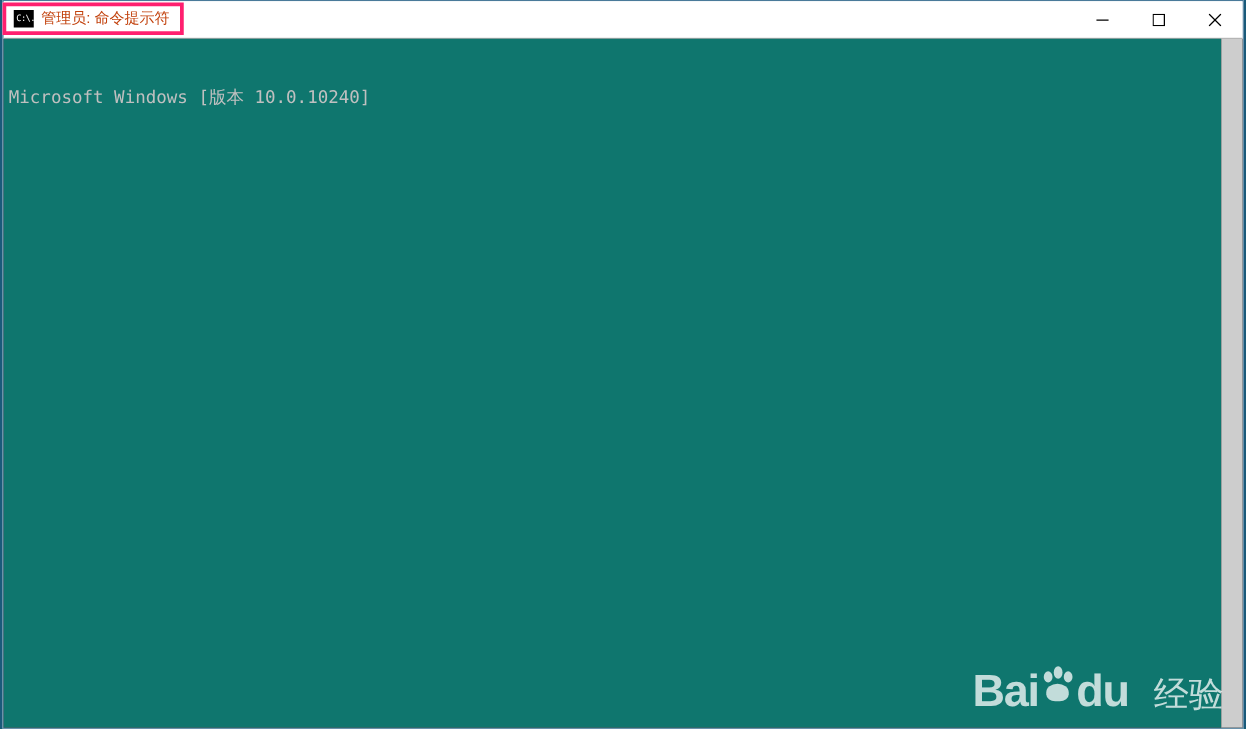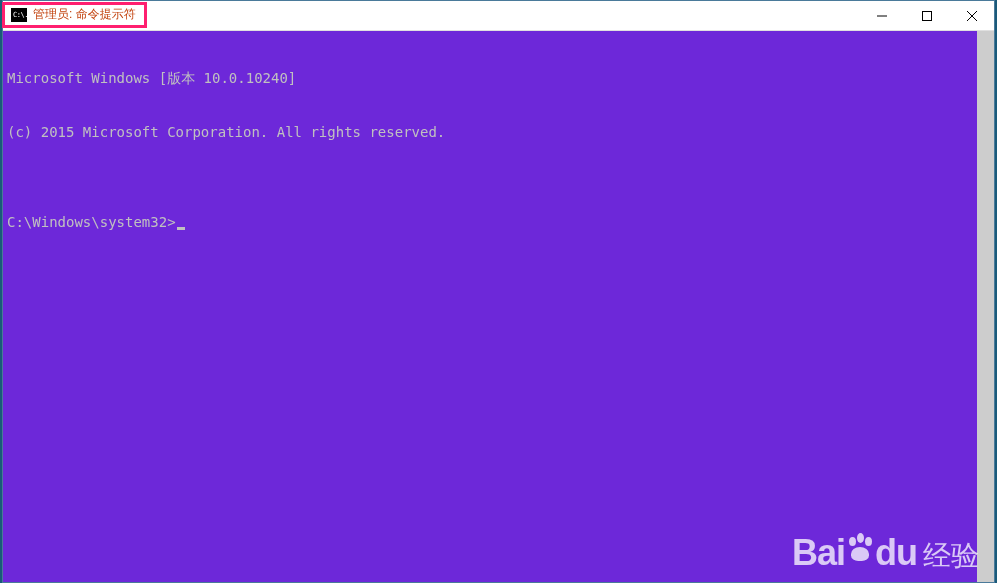--- a/index.html
+++ b/index.html
@@ -84,21 +84,21 @@
       height: 10px;
     }
     .terminal-wrap {
       flex: 1;
       display: flex;
       background: #000;
       position: relative;
     }
     .terminal {
       flex: 1;
-      background: #6d28d9;
+      background: #0f766e;
       color: #c0c0c0;
       font-family: "NSimSun", "SimSun", Consolas, monospace;
       font-size: 14px;
       line-height: 18px;
       padding: 2px 4px;
       white-space: pre;
       overflow: hidden;
     }
     .terminal-line {
       display: block;
@@ -127,21 +127,21 @@
       right: 18px;
       bottom: 8px;
       text-align: right;
       color: rgba(255,255,255,0.75);
       pointer-events: none;
     }
     .wm-logo {
       display: flex;
       align-items: baseline;
       justify-content: flex-end;
-      gap: 6px;
+      gap: 20px;
     }
     .wm-baidu {
       font-size: 36px;
       font-weight: bold;
       font-family: Arial, sans-serif;
       letter-spacing: -1px;
     }
     .wm-paw {
       position: relative;
       width: 30px;
@@ -192,23 +192,21 @@
         <svg viewBox="0 0 10 10">
             <line x1="0" y1="0" x2="10" y2="10" stroke="currentColor" stroke-width="1"></line>
             <line x1="10" y1="0" x2="0" y2="10" stroke="currentColor" stroke-width="1"></line>
           </svg>
       </div>
     </div>
   </div>
   <div class="terminal-wrap">
     <div class="terminal">
       <span class="terminal-line">Microsoft Windows [版本 10.0.10240]</span>
-      <span class="terminal-line">(c) 2015 Microsoft Corporation. All rights reserved.</span>
       <span class="terminal-line"></span>
-      <span class="terminal-line"><span>C:\Windows\system32&gt;</span><span class="cursor"></span></span>
     </div>
     <div class="scrollbar">
       <div class="scroll-thumb"></div>
     </div>
   </div>
 </div>
 
 <div class="watermark">
   <div class="wm-logo">
     <span class="wm-baidu"><span>Bai</span><span class="wm-paw"><span class="p1"></span><span class="p2"></span><span class="p3"></span><span class="p4"></span></span><span>du</span></span>

